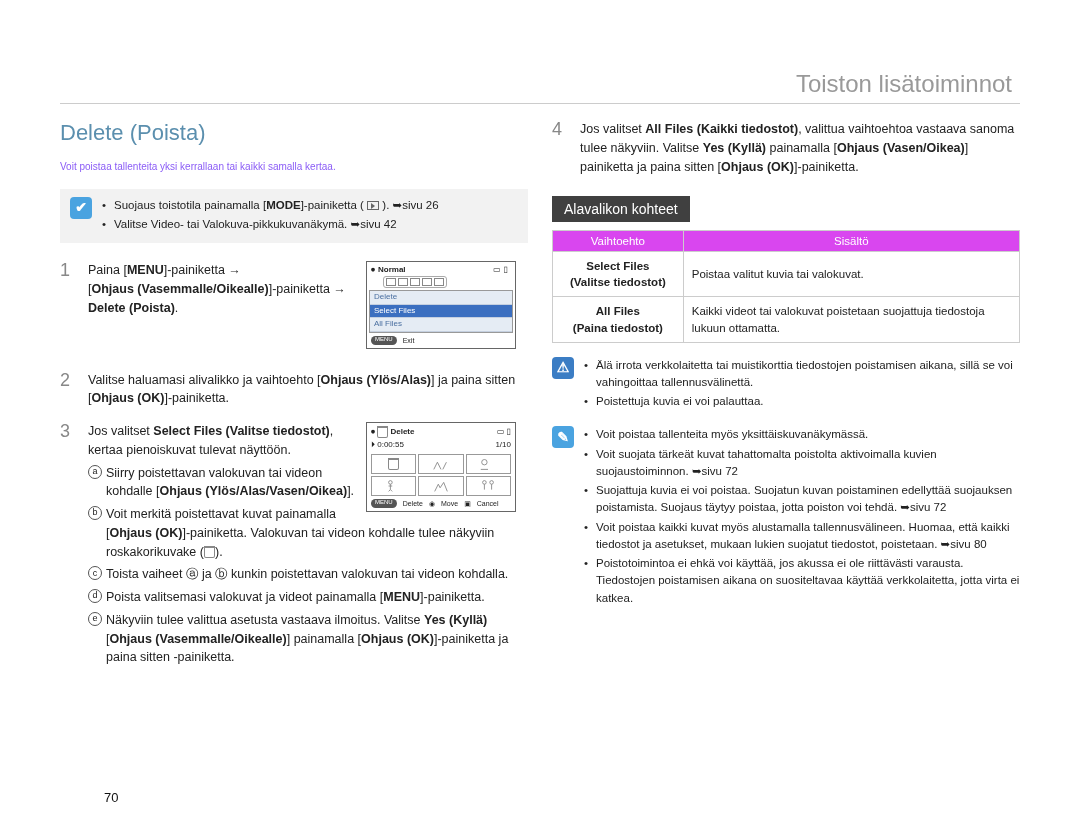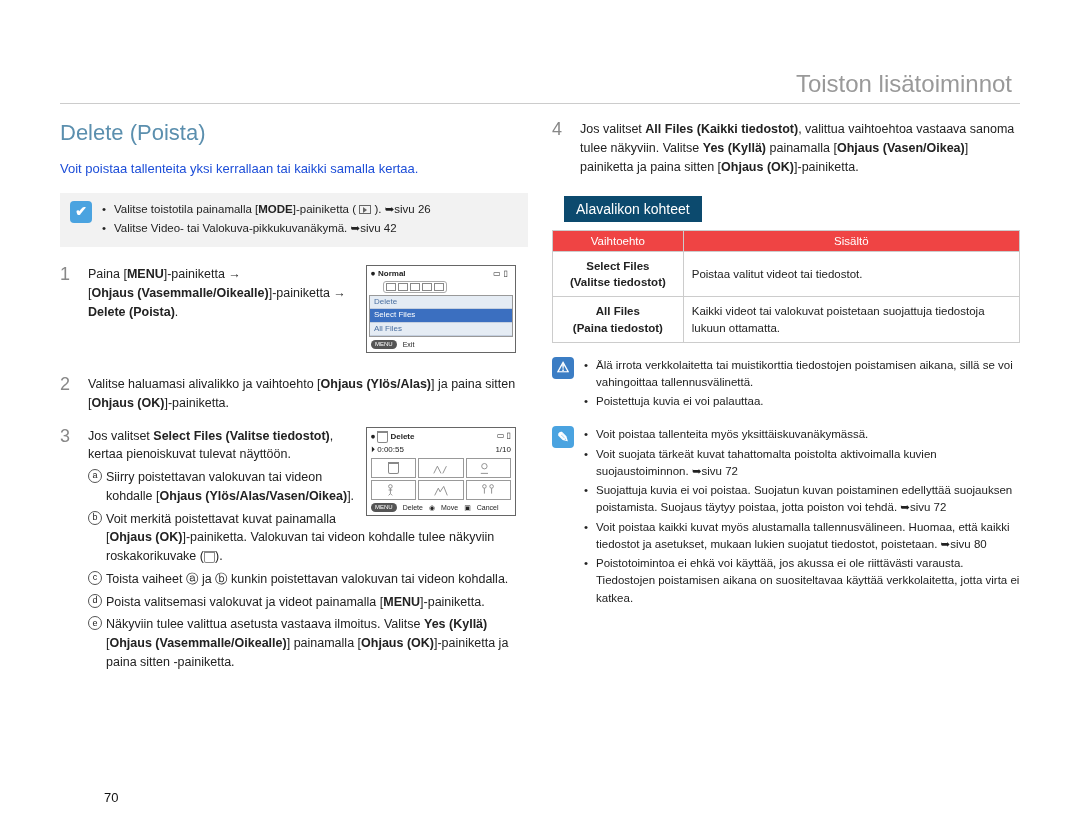--- a/index.html
+++ b/index.html
@@ -40,21 +40,21 @@
     padding-top: 90px;
   }
   .col {
     flex: 1;
   }
   .heading {
     font-size: 22px;
     color: #5b8fae;
     margin-bottom: 14px;
   }
-  .para { font-size: 13px; line-height: 1.45; color:#1d4ed8; }
+  .para { font-size: 10px; line-height: 1.45; color:#8b5cf6; }
   .tip-box {
     background: #f2f2f2;
     margin: 14px 0 18px 0;
     padding: 8px 10px;
     display: flex;
     gap: 10px;
     font-size: 11px;
     line-height: 1.5;
   }
   .tip-icon, .note-icon, .warn-icon {
@@ -115,33 +115,33 @@
   .lcd-menu { border:1px solid #999; margin:2px 0; }
   .lcd-menu-item { padding:1px 4px; color:#4a6fa0; background:#e5ecf4; border-bottom:1px solid #c5d0e0; }
   .lcd-menu-item.selected { background:#3b6fc0; color:#fff; }
   .lcd-bottom { display:flex; gap:6px; font-size:7px; padding:1px 2px; }
   .lcd-bottom .pill { background:#555; color:#fff; padding:0 4px; border-radius:6px; font-size:6px; display:inline-flex; align-items:center; }
   .lcd-thumbs { display:grid; grid-template-columns:repeat(3,1fr); gap:2px; padding:2px; }
   .lcd-thumbs .thumb { width:100%; height:20px; border:1px solid #999; display:flex; align-items:center; justify-content:center; }
   .lcd-thumbs .thumb svg { width: 18px; height: 16px; }
   .section-label {
     display: inline-block;
-    background: #0c4a6e;
+    background: #404040;
     color: #fff;
     padding: 5px 12px;
     font-size: 14px;
-    margin: 14px 0 8px 12px;
+    margin: 14px 0 8px 0;
   }
   table.opts {
     border-collapse: collapse;
     width: 100%;
     font-size: 11.5px;
   }
   table.opts th {
-    background: #ef4444;
+    background: #d946ef;
     color: #fff;
     font-weight: normal;
     padding: 4px 6px;
     text-align: center;
     border: 1px solid #ccc;
   }
   table.opts td {
     border: 1px solid #ccc;
     padding: 6px 8px;
     line-height: 1.4;
@@ -190,21 +190,21 @@
   <div class="columns">
 
     <div class="col">
       <div class="heading">Delete (Poista)</div>
       <div class="para">Voit poistaa tallenteita yksi kerrallaan tai kaikki samalla kertaa.</div>
 
       <div class="tip-box">
         <div class="tip-icon">✔</div>
         <ul class="bullets">
           <li>
-            <span>Valitse toistotila painamalla [</span><b>MODE</b><span>]-painiketta ( </span><span class="play-icon"></span><span> ). </span><span class="arrow-ref">➥sivu 26</span>
+            <span>Suojaus toistotila painamalla [</span><b>MODE</b><span>]-painiketta ( </span><span class="play-icon"></span><span> ). </span><span class="arrow-ref">➥sivu 26</span>
           </li>
           <li>
             <span>Valitse Video- tai Valokuva-pikkukuvanäkymä.</span> <span class="arrow-ref">➥sivu 42</span>
           </li>
         </ul>
       </div>
 
       <div class="step clearfix">
         <div class="step-num">1</div>
         <div class="step-body">
@@ -325,21 +325,21 @@
       <div class="section-label">Alavalikon kohteet</div>
 
       <table class="opts">
         <tbody>
             <tr>
           <th>Vaihtoehto</th>
           <th>Sisältö</th>
         </tr>
         <tr>
           <td class="name"><span>Select Files</span><br>(<span>Valitse tiedostot</span>)</td>
-          <td>Poistaa valitut videot tai tiedostot.</td>
+          <td>Poistaa valitut kuvia tai valokuvat.</td>
         </tr>
         <tr>
           <td class="name"><span>All Files</span><br>(<span>Paina tiedostot</span>)</td>
           <td>Kaikki videot tai valokuvat poistetaan suojattuja tiedostoja lukuun ottamatta.</td>
         </tr>
       </tbody>
         </table>
 
       <div class="note-block">
         <div class="warn-icon">⚠</div>

